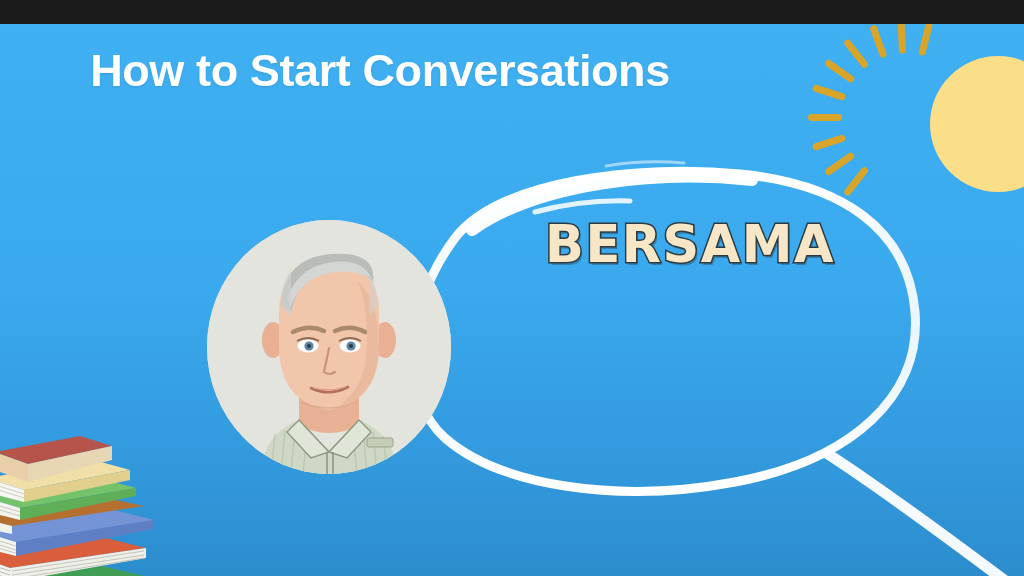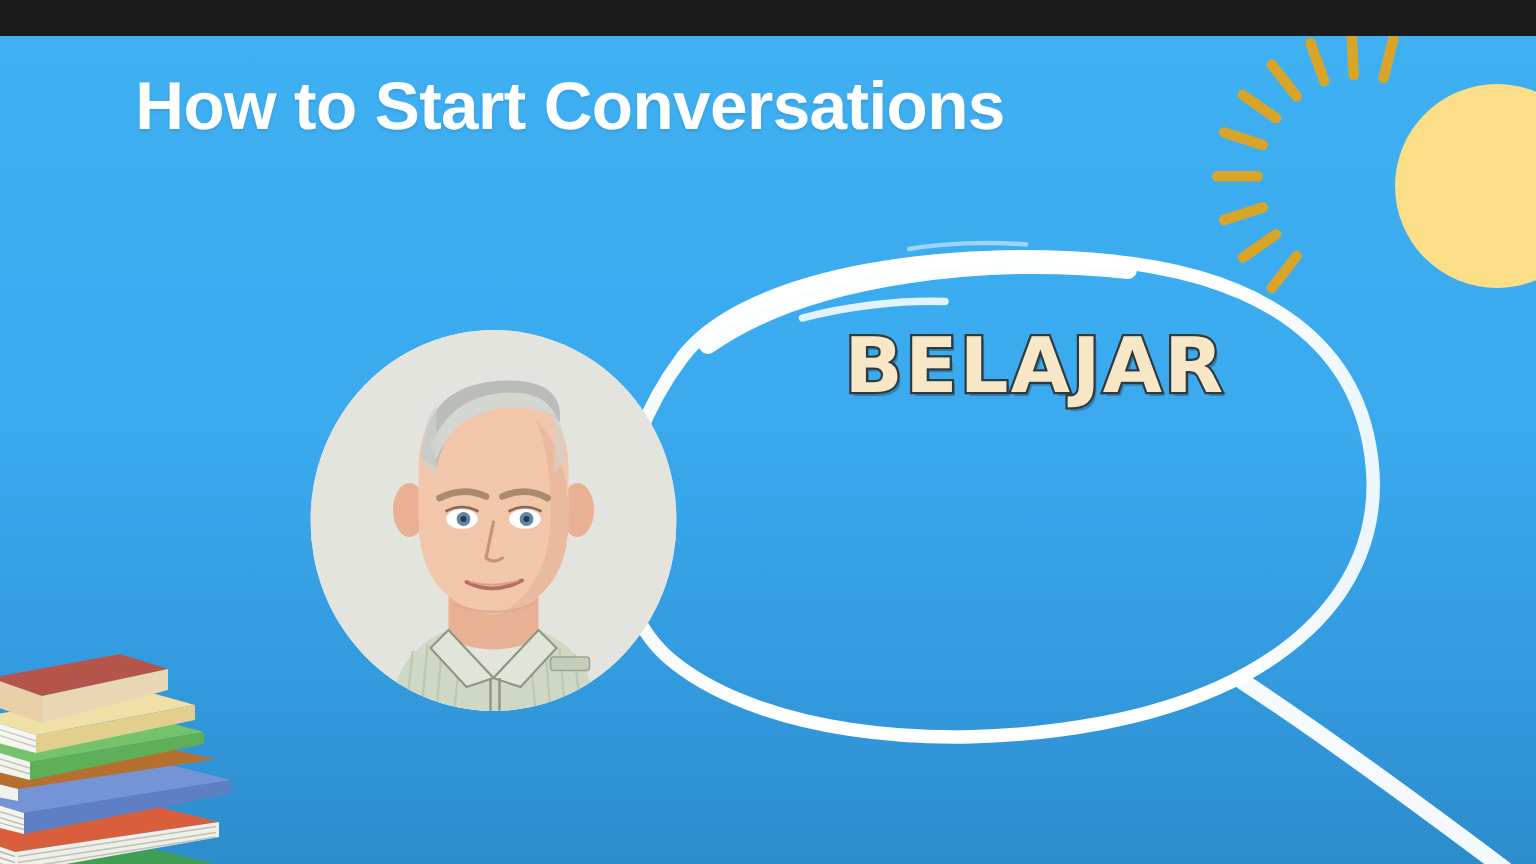--- a/index.html
+++ b/index.html
@@ -224,21 +224,21 @@
 
       <path d="M94 182 Q122 194 150 182" stroke="#dba88d" stroke-width="1.6" fill="none" opacity="0.8"></path>
     </svg>
   </div>
 
   <div class="title-block">
     <span class="title-line">How to Start Conversations</span>
   </div>
 
   <div class="headline">
-    <span class="headline-line">BELAJAR</span>
+    <span class="headline-line">BERSAMA</span>
   </div>
 
   <div class="books">
     <svg viewBox="0 0 210 170" aria-hidden="true">
 
       <g>
         <path d="M-20 150 L108 132 L150 142 L22 166 Z" fill="#3f9e54"></path>
         <path d="M-20 150 L22 166 L22 170 L-20 170 Z" fill="#2f7f42"></path>
       </g>
 

